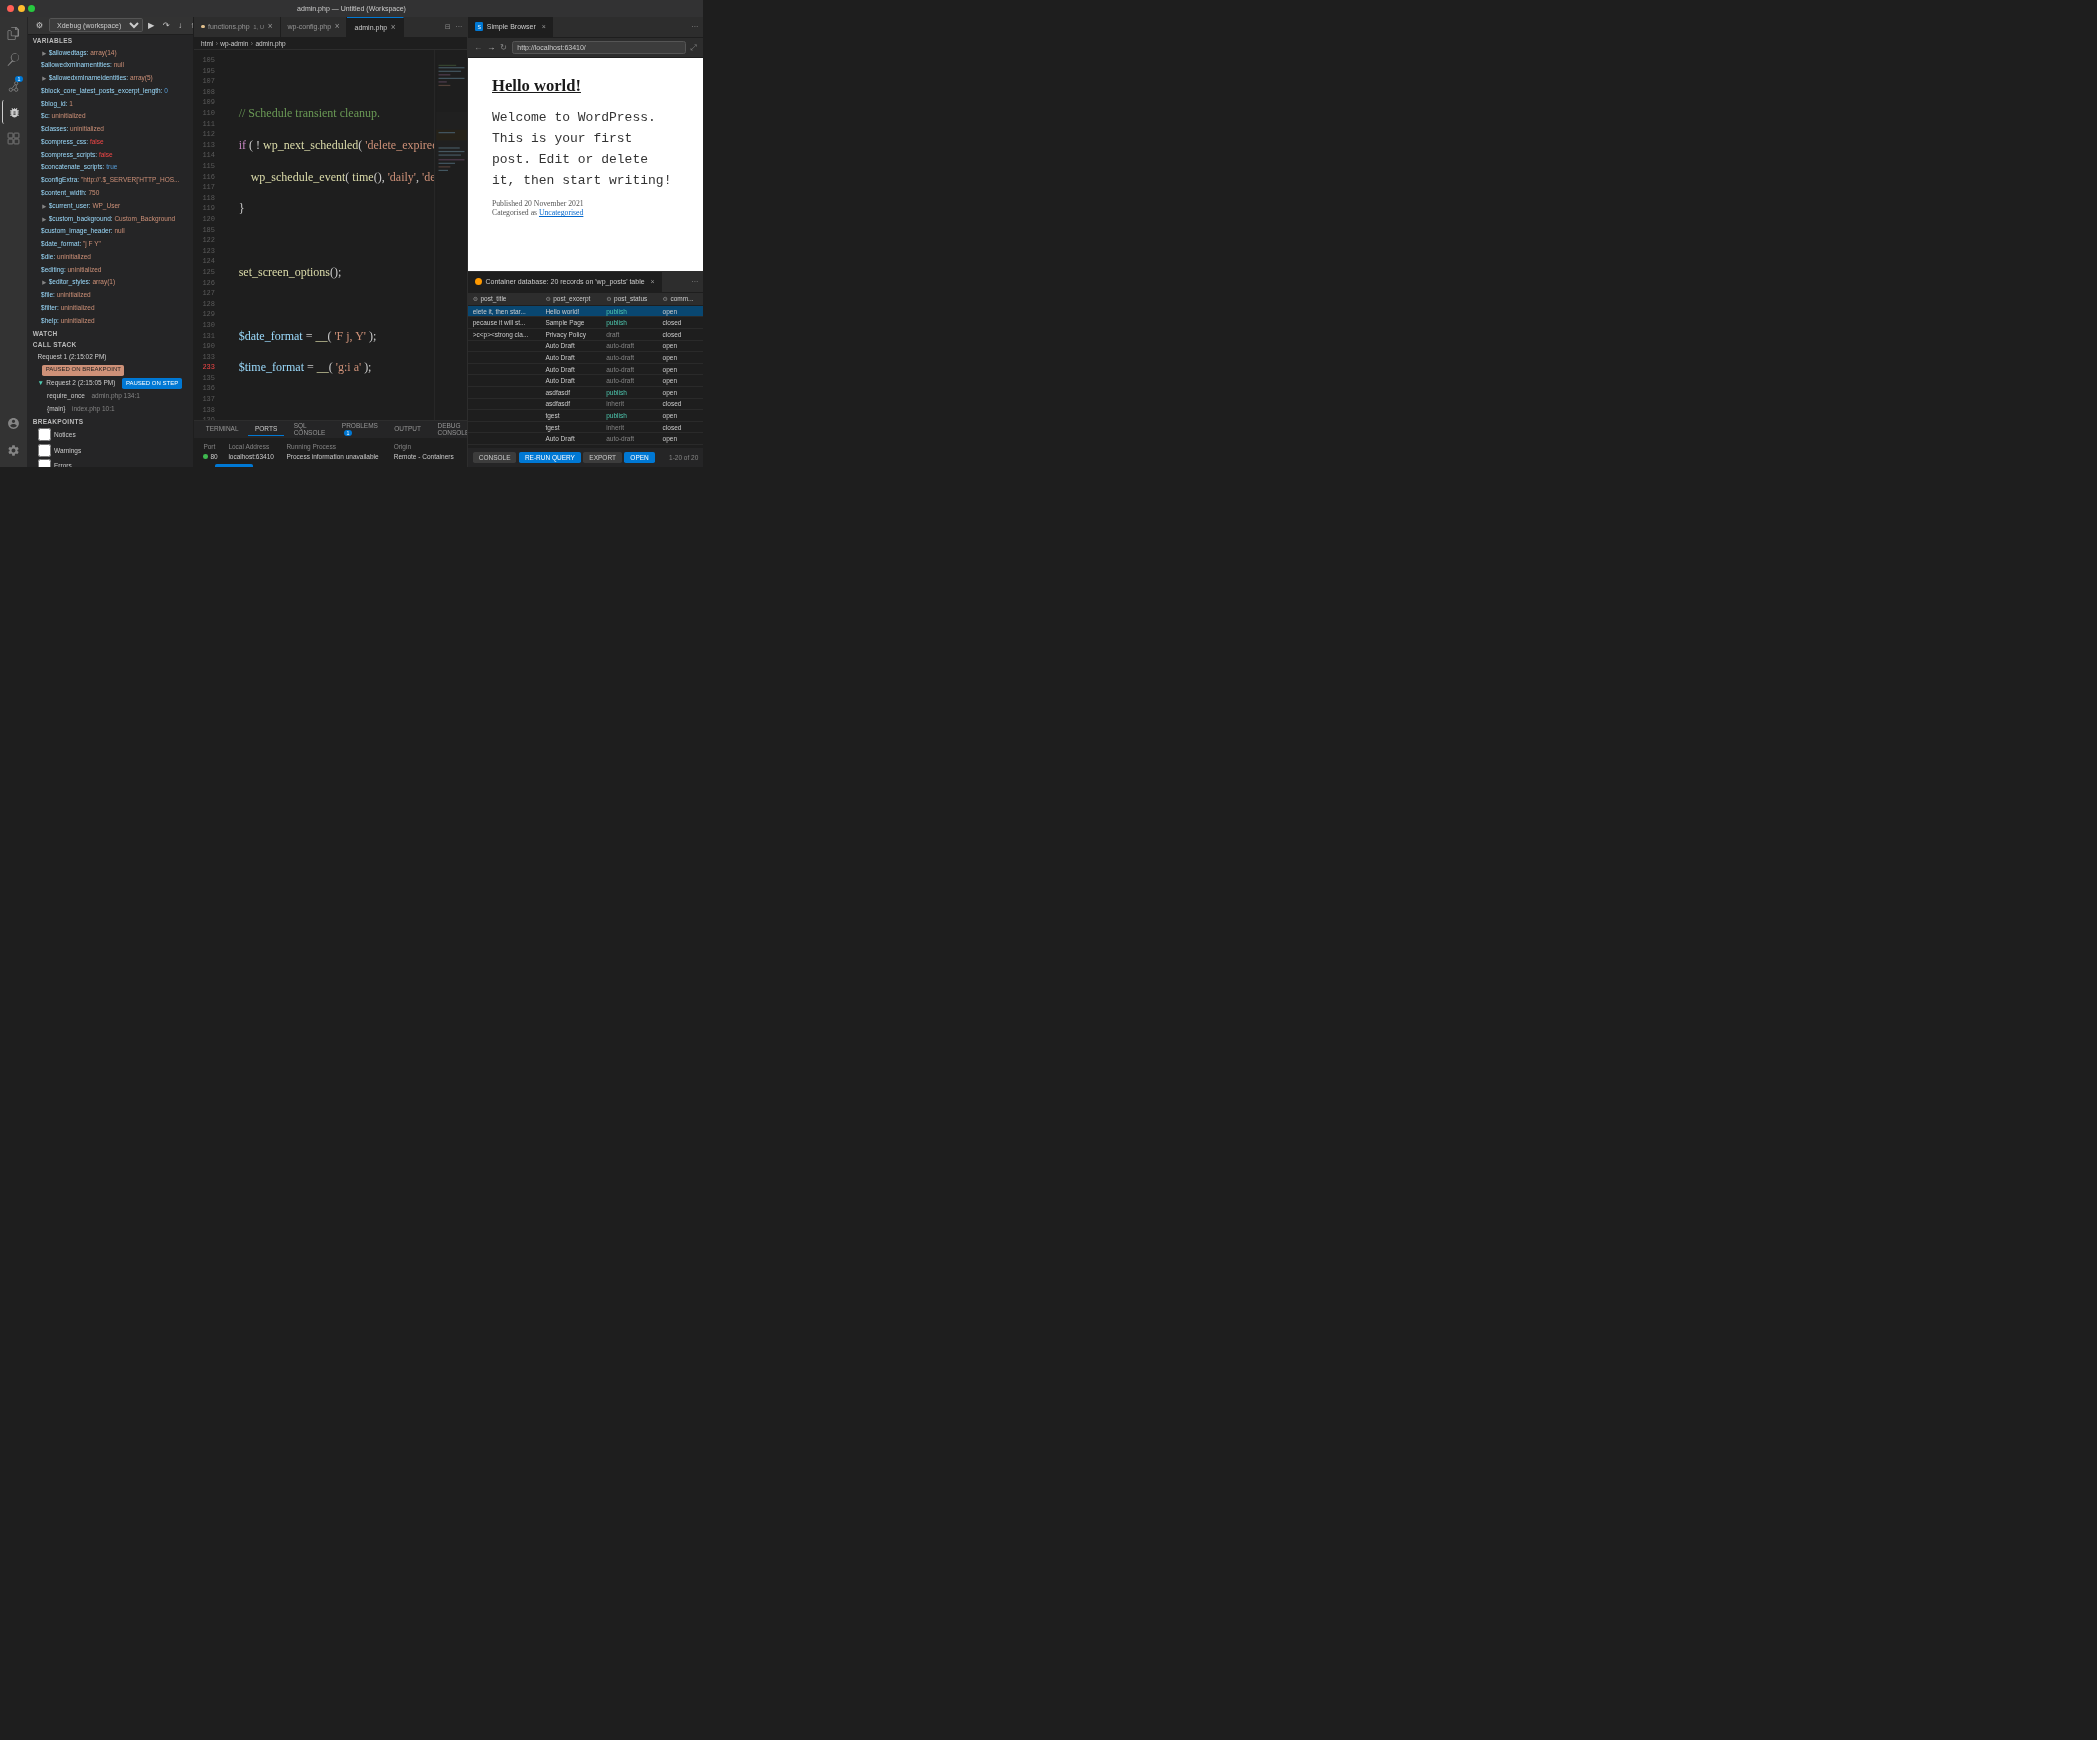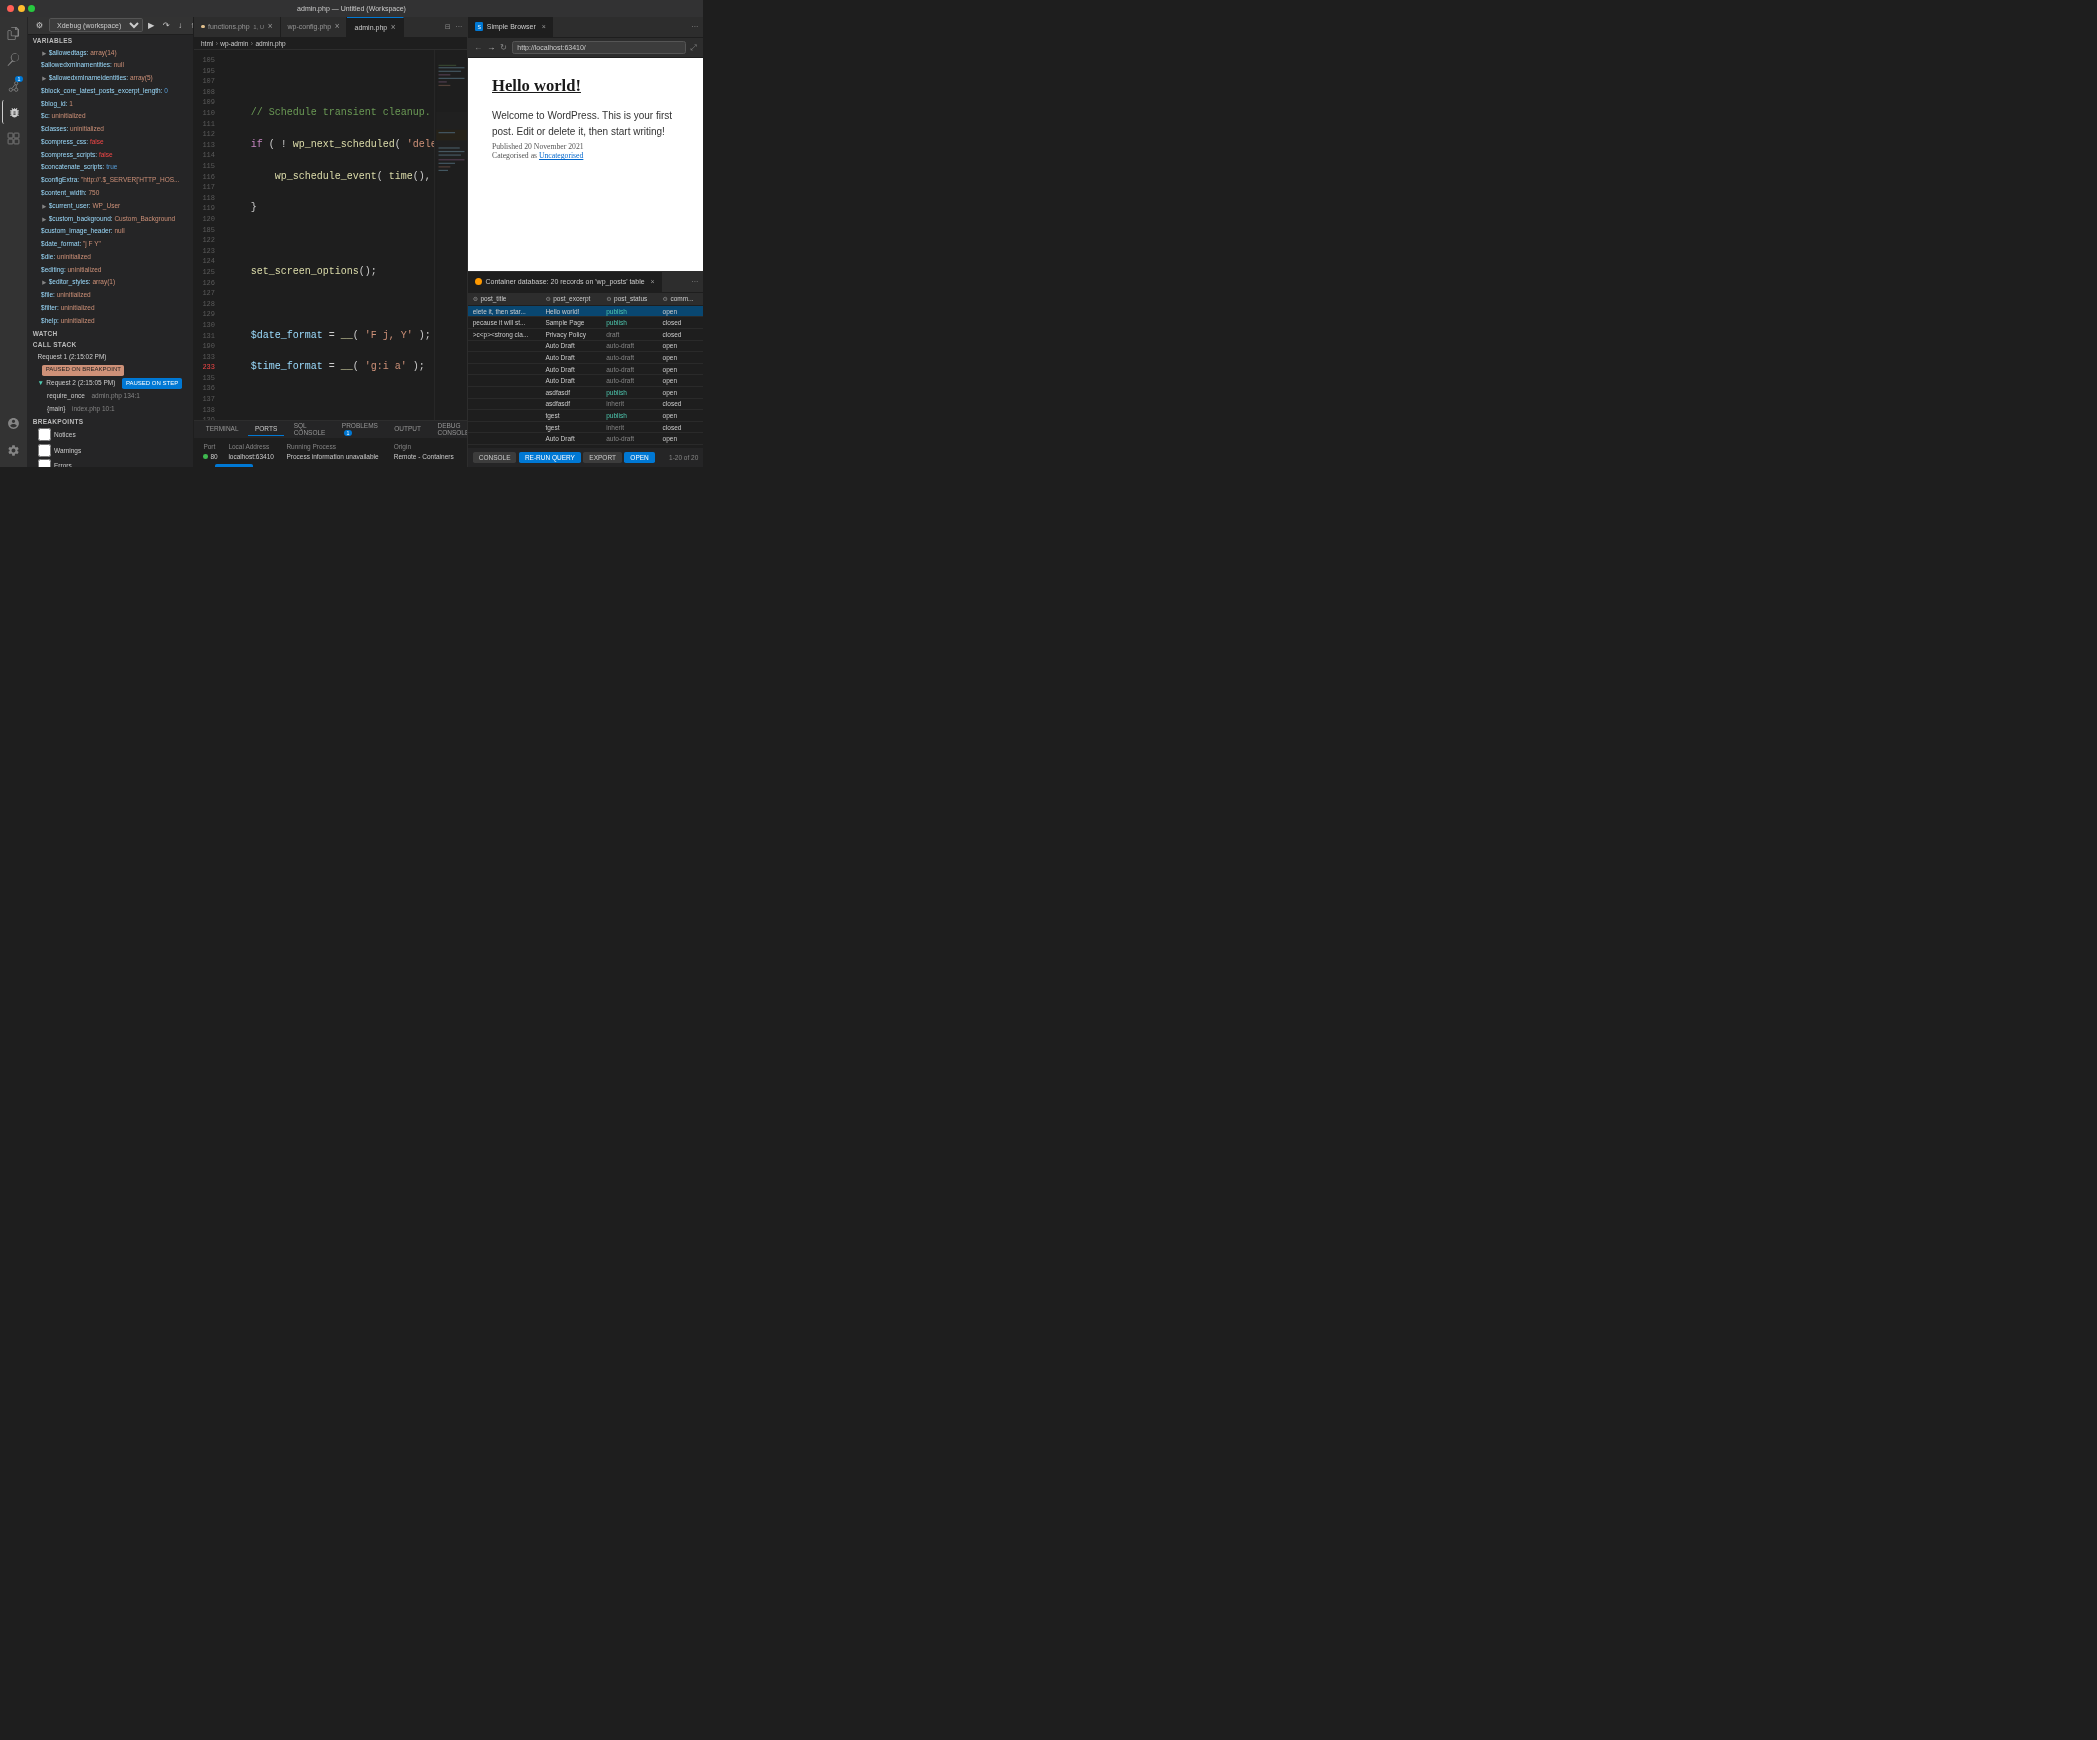--- a/index.html
+++ b/index.html
@@ -53,21 +53,21 @@
     .breadcrumb { background: #1e1e1e; padding: 2.4px 7px; font-size: 6.5px; color: #858585; display: flex; align-items: center; gap: 2.4px; border-bottom: 0.6px solid #2d2d2d; }
     .breadcrumb span { color: #cccccc; }
     .breadcrumb .sep { color: #858585; }
 
     
     .code-editor { display: flex; flex: 1; overflow: hidden; background: #1e1e1e; }
     .line-numbers { width: 28px; background: #1e1e1e; padding: 4.7px 0; text-align: right; color: #5a5a5a; font-size: 7px; font-family: 'Menlo', 'Monaco', 'Courier New', monospace; line-height: 1.5; padding-right: 7px; user-select: none; flex-shrink: 0; }
     .line-numbers .ln { display: block; height: 10.6px; line-height: 10.6px; }
     .ln.active { color: #cccccc; }
     .ln.breakpoint { color: #f44747; position: relative; }
-    .code-content { flex: 1; overflow: auto; padding: 4.7px 0; font-family: Liberation Mono, monospace; font-size: 10px; line-height: 10.6px; white-space: pre; min-width: 0; }
+    .code-content { flex: 1; overflow: auto; padding: 4.7px 0; font-family: Liberation Serif, serif; font-size: 12px; line-height: 10.6px; white-space: pre; min-width: 0; }
     .code-line { height: 10.6px; padding: 0 4.7px; display: flex; align-items: center; }
     .kw { color: #c586c0; }
     .fn { color: #dcdcaa; }
     .str { color: #ce9178; }
     .comment { color: #6a9955; }
     .var-c { color: #9cdcfe; }
     .op { color: #cccccc; }
     .type { color: #4ec9b0; }
 
     
@@ -82,21 +82,21 @@
     .browser-tab { display: flex; align-items: center; padding: 0 7px; gap: 3.5px; height: 100%; font-size: 7px; color: #cccccc; background: #1e1e1e; border-right: 0.6px solid #2d2d2d; }
     .browser-tab-icon { width: 8.3px; height: 8.3px; background: #0078d4; border-radius: 1.2px; display: flex; align-items: center; justify-content: center; font-size: 5.3px; color: white; }
     .browser-close { color: #969696; margin-left: 2.4px; }
     .browser-toolbar { display: flex; align-items: center; gap: 4.7px; padding: 3.5px 6px; background: #2d2d2d; border-bottom: 0.6px solid #1e1e1e; }
     .browser-nav-btn { color: #858585; cursor: pointer; font-size: 8.3px; }
     .browser-nav-btn.active { color: #cccccc; }
     .browser-url { flex: 1; background: #3c3c3c; border: 0.6px solid #555; border-radius: 2.4px; padding: 1.8px 4.7px; color: #cccccc; font-size: 7px; }
     .browser-ext-btn { color: #858585; cursor: pointer; font-size: 8.3px; }
     .browser-content { flex: 1; background: #ffffff; overflow: auto; padding: 18px 24px; }
     .browser-content h1 { font-size: 16.6px; font-weight: bold; color: #1a1a1a; text-decoration: underline; margin-bottom: 12px; font-family: Georgia, serif; }
-    .browser-content p { font-size: 10px; color: #333; line-height: 1.6; margin-bottom: 2px; font-family: Liberation Sans, sans-serif; }
+    .browser-content p { font-size: 13px; color: #333; line-height: 1.6; margin-bottom: 8px; font-family: Liberation Mono, monospace; }
     .browser-content .meta { font-size: 7.7px; color: #555; font-family: Georgia, serif; }
     .browser-content .meta a { color: #0066cc; }
 
     
     .db-panel { height: 195px; display: flex; flex-direction: column; }
     .db-tabs { background: #2d2d2d; display: flex; align-items: center; height: 21px; border-bottom: 0.6px solid #1e1e1e; }
     .db-tab { display: flex; align-items: center; padding: 0 7px; gap: 3.5px; height: 100%; font-size: 7px; color: #cccccc; background: #1e1e1e; border-right: 0.6px solid #2d2d2d; }
     .db-tab-icon { width: 7px; height: 7px; background: #ff9900; border-radius: 50%; }
     .db-tab-close { color: #969696; margin-left: 2.4px; }
     .db-table { flex: 1; overflow: auto; }

